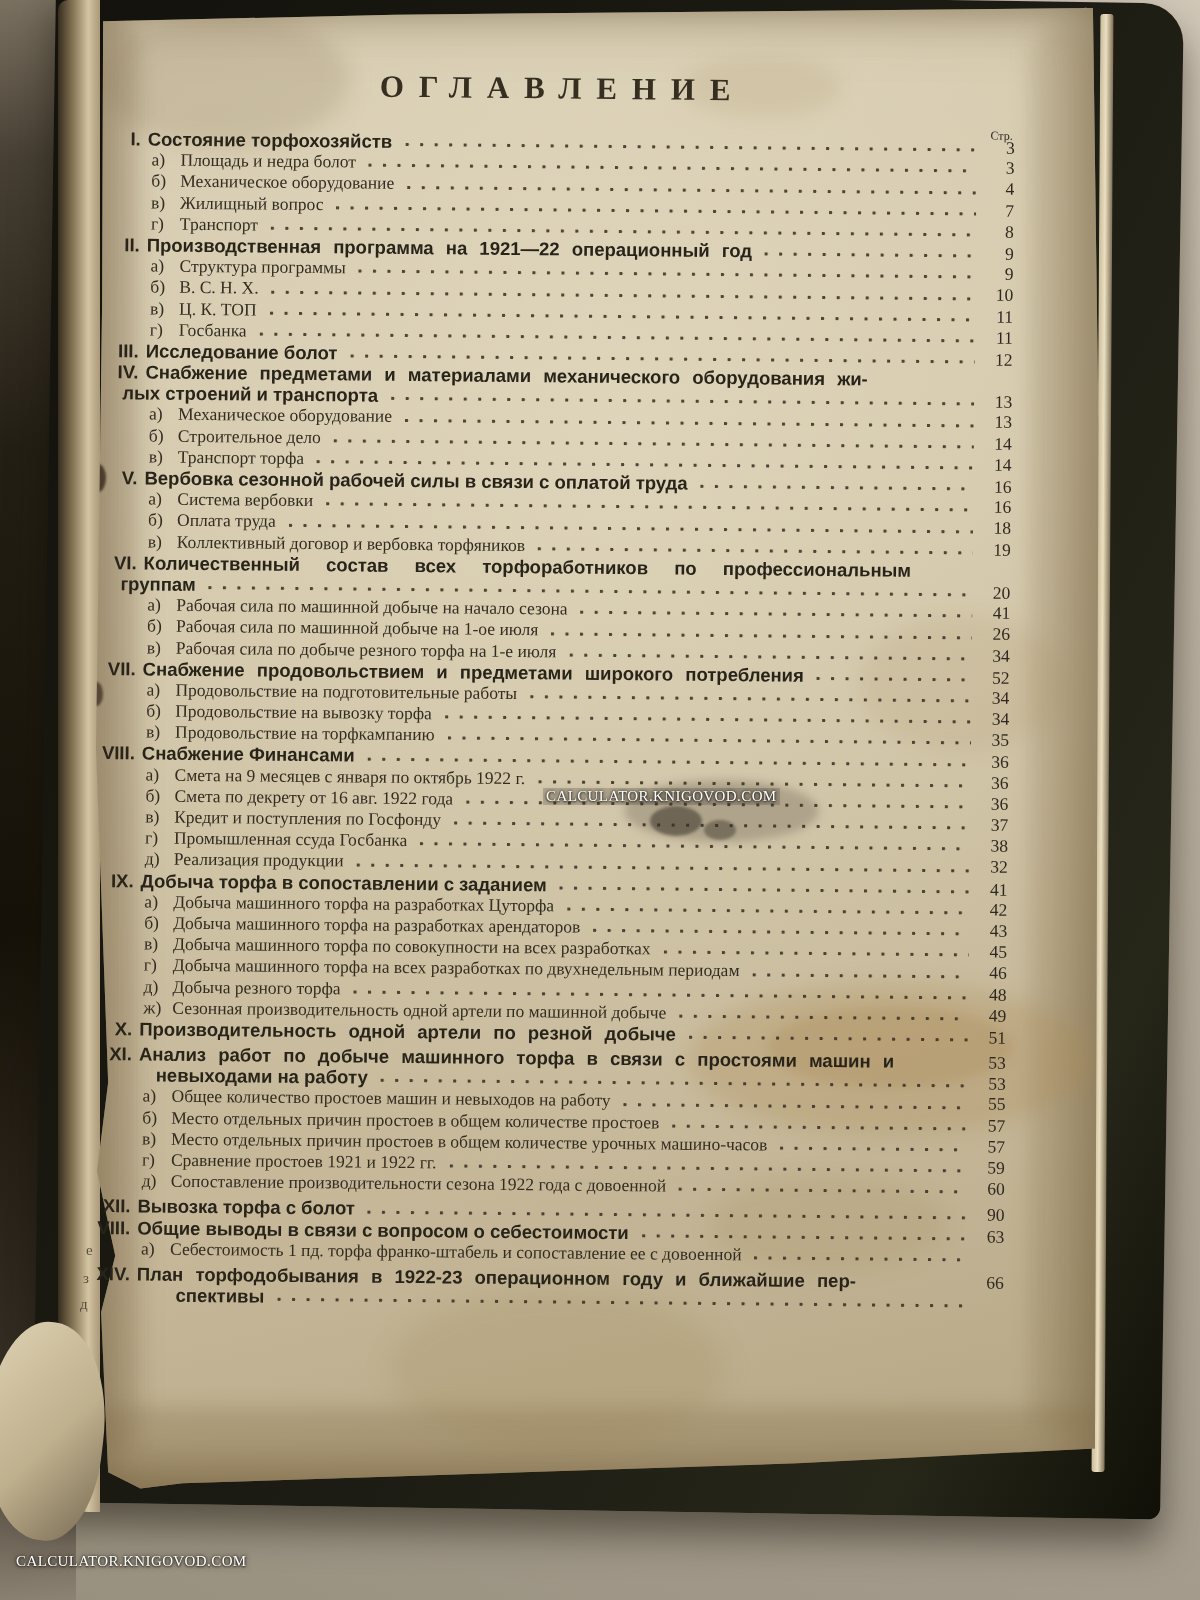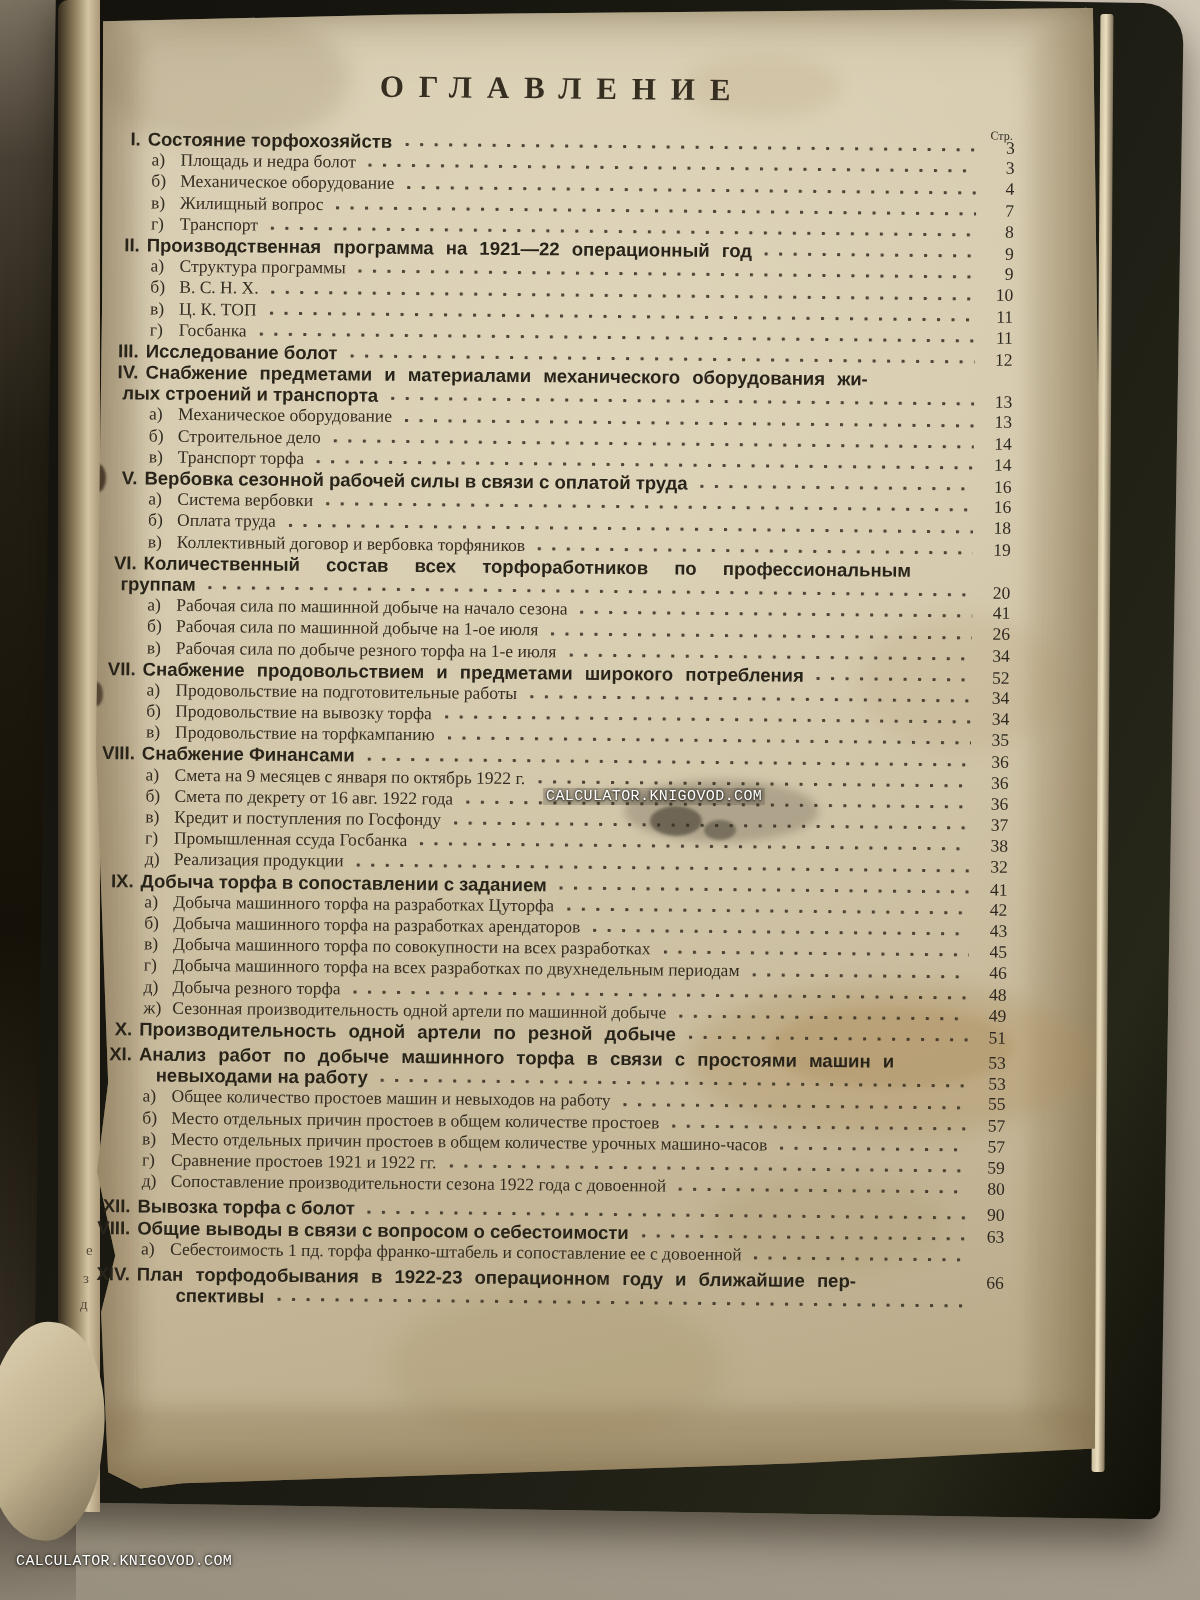--- a/index.html
+++ b/index.html
@@ -75,21 +75,21 @@
   .leader{flex:1 1 auto;align-self:flex-end;height:5px;margin:0 8px 5px 12px;
     background-image:radial-gradient(circle at 2.5px 2.5px, rgba(52,44,32,.85) 1.5px, transparent 2px);
     background-size:14.5px 5px;background-repeat:repeat-x;}
   .leader.noleader{background:none;}
   .rpage{font-family:"Liberation Serif",serif;font-weight:normal;font-size:17.5px;
     color:#2e2820;min-width:30px;text-align:right;}
   
   .mletter{position:absolute;font-size:15px;color:rgba(60,50,38,.8);z-index:4;}
   .ml0{left:86px;top:1242px;} .ml1{left:83px;top:1270px;} .ml2{left:80px;top:1296px;}
   
-  .wm{position:absolute;font-family:Liberation Mono, monospace;color:#ffffff;
+  .wm{position:absolute;font-family:Liberation Serif, serif;color:#ffffff;
     letter-spacing:.4px;z-index:6;
     text-shadow:0 0 3px rgba(35,32,25,.95),0 1px 2px rgba(35,32,25,.9),0 0 6px rgba(35,32,25,.6);}
   .wm.center{left:543px;top:788px;font-size:15px;background:rgba(70,65,55,.25);padding:0 3px;}
   .wm.bottom{left:16px;top:1553px;font-size:15px;}
 </style>
 </head>
 <body>
 
 <div class="scene">
   <div class="left-dark"></div>
@@ -409,21 +409,21 @@
         <div class="row sub">
           <span class="rnum">г)</span>
           <span class="rtext">Сравнение простоев 1921 и 1922 гг.</span>
           <span class="leader"></span>
           <span class="rpage">59</span>
         </div>
         <div class="row sub">
           <span class="rnum">д)</span>
           <span class="rtext">Сопоставление производительности сезона 1922 года с довоенной</span>
           <span class="leader"></span>
-          <span class="rpage">80</span>
+          <span class="rpage">60</span>
         </div>
         <div class="row ch gap">
           <span class="rnum">XII.</span>
           <span class="rtext">Вывозка торфа с болот</span>
           <span class="leader"></span>
           <span class="rpage">90</span>
         </div>
         <div class="row ch">
           <span class="rnum">VIII.</span>
           <span class="rtext">Общие выводы в связи с вопросом о себестоимости</span>

